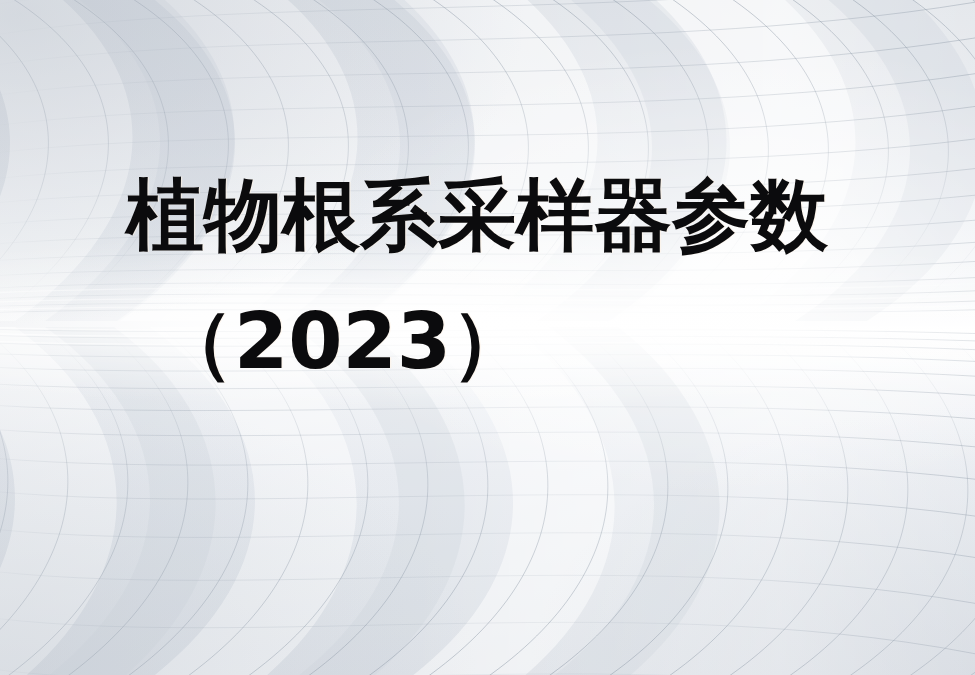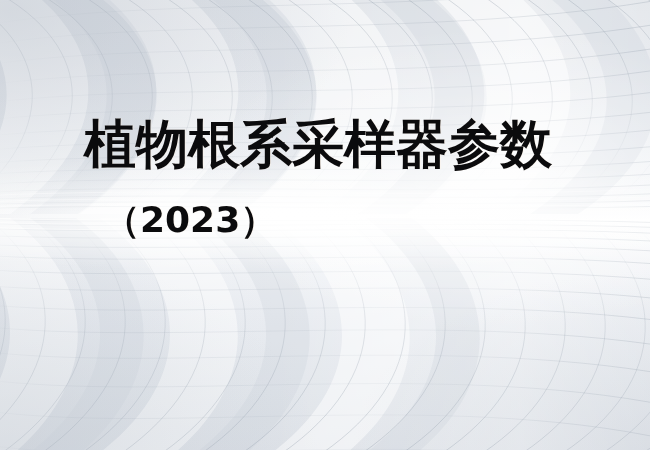--- a/index.html
+++ b/index.html
@@ -94,21 +94,21 @@
     line-height: 1.0;
     text-shadow: 0.8px 0.4px 0 rgba(255,243,228,0.55);
   }
   #title-line-1 {
     font-size: 52px;
     letter-spacing: 0px;
     padding-left: 84px;
     height: 62px;
   }
   #title-line-2 {
-    font-size: 36px;
+    font-size: 52px;
     letter-spacing: 0px;
     padding-left: 104px;
     margin-top: 22px;
     height: 60px;
   }
 </style>
 </head>
 <body>
 
 <div id="slide">

